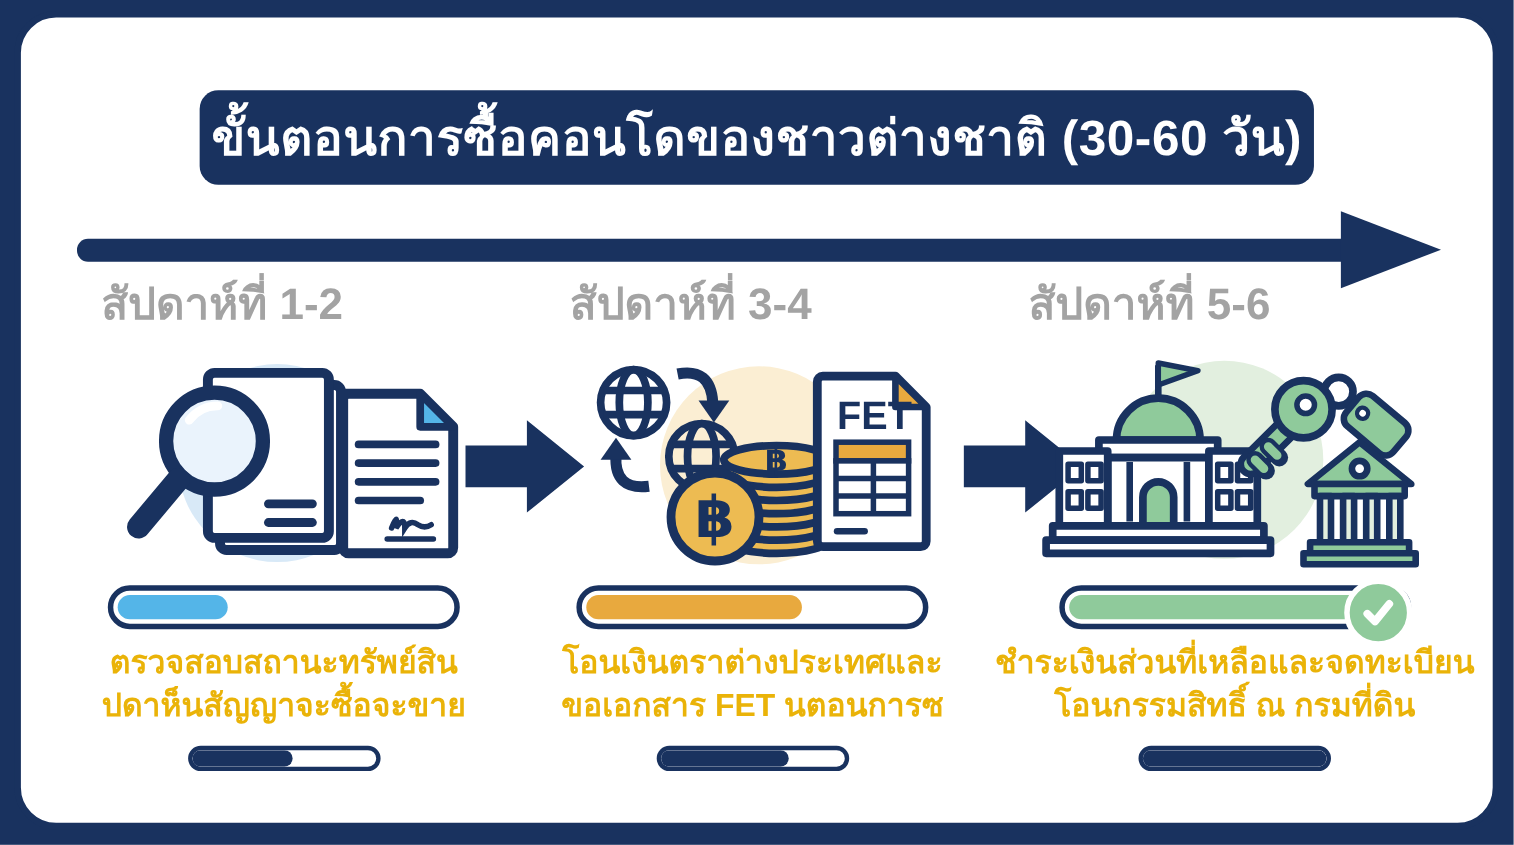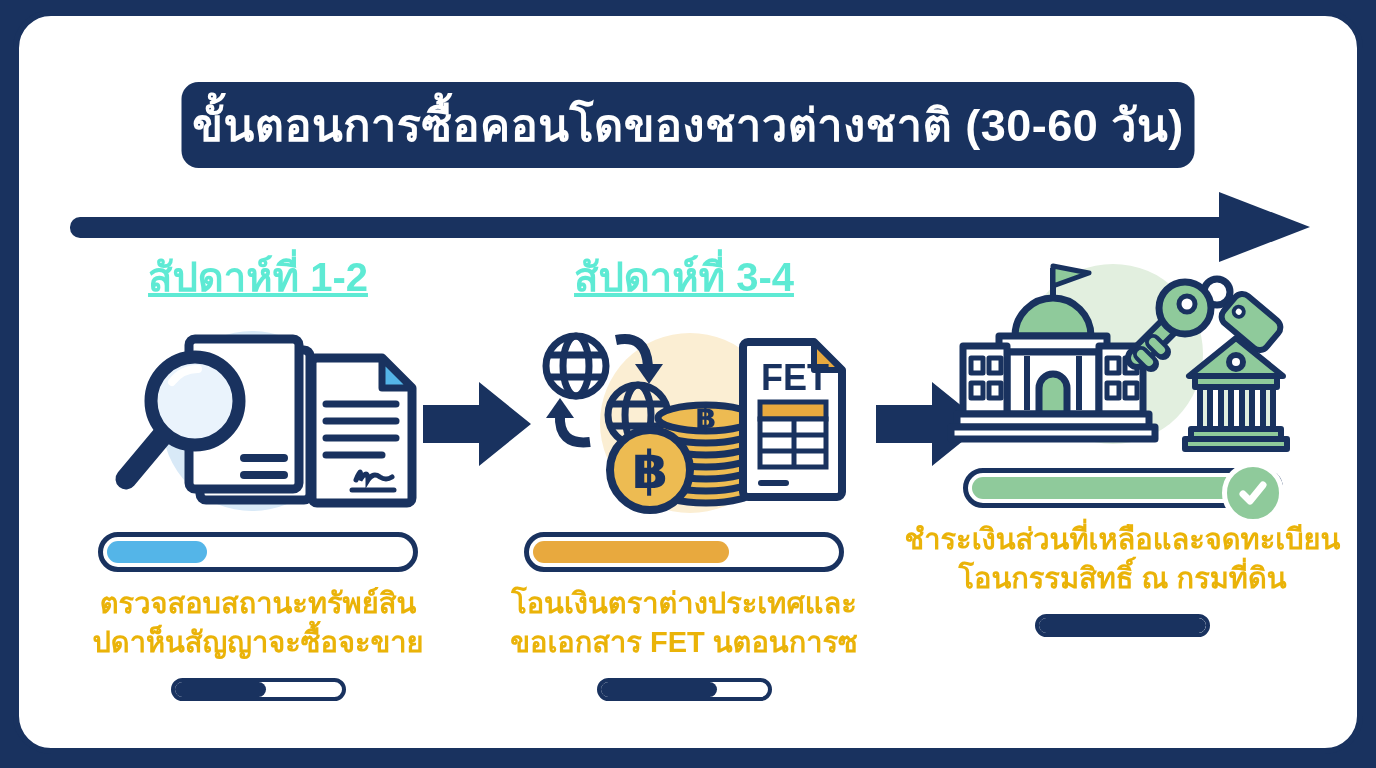--- a/index.html
+++ b/index.html
@@ -23,21 +23,21 @@
   }
   .timeline-arrow{position:absolute;left:64px;top:190px;}
   .flow-arrow{position:absolute;top:372px;}
   .flow-arrow.a1{left:423px;}
   .flow-arrow.a2{left:876px;}
   .stage{position:absolute;top:248px;}
   .stage.s1{left:92px;width:332px;}
   .stage.s2{left:518px;width:332px;}
   .stage.s3{left:935px;width:375px;}
   .week-label{
-    text-align:center;font-size:40px;font-weight:700;color:#5eead4;height:64px;line-height:58px;white-space:nowrap;text-decoration:underline;
+    text-align:left;font-size:40px;font-weight:700;color:#a3a3a3;height:64px;line-height:58px;white-space:nowrap;
   }
   .stage-icon{display:block;margin:6px auto 0;}
   .progress-track{
     position:relative;margin:12px auto 0;width:320px;height:40px;box-sizing:border-box;
     border:5px solid var(--navy);border-radius:21px;background:#fff;padding:4px;
   }
   .progress-fill{height:100%;border-radius:12px;}
   .fill-blue{background:var(--blue);}
   .fill-orange{background:var(--orange);}
   .fill-green{background:var(--green);}
@@ -185,20 +185,21 @@
     <div class="mini-progress">
       <div class="mini-fill" style="width: 70%;"></div>
     </div>
   </div>
 
   <svg class="flow-arrow a2" width="112" height="104" viewBox="0 0 112 104">
     <polygon points="0,33 56,33 56,10 108,52 56,94 56,71 0,71" class="f-navy"></polygon>
   </svg>
 
   <div class="stage s3">
+    <div class="week-label">สัปดาห์ที่ 5-6</div>
 
     <svg class="stage-icon" width="375" height="202" viewBox="0 0 375 202">
       <circle cx="178" cy="100" r="90" class="f-greenbg"></circle>
       <g class="s-navy" stroke-width="7" stroke-linejoin="round">
         <line x1="118" y1="14" x2="118" y2="48" class="nf" stroke-width="6"></line>
         <polygon points="118,12 154,19 118,32" class="f-green" stroke-width="5"></polygon>
         <path d="M80,82 a38,38 0 0 1 76,0 z" class="f-green"></path>
         <rect x="64" y="82" width="108" height="16" class="f-white"></rect>
         <rect x="72" y="98" width="92" height="62" class="f-white"></rect>
         <line x1="92" y1="102" x2="92" y2="156" class="nf" stroke-width="6"></line>

